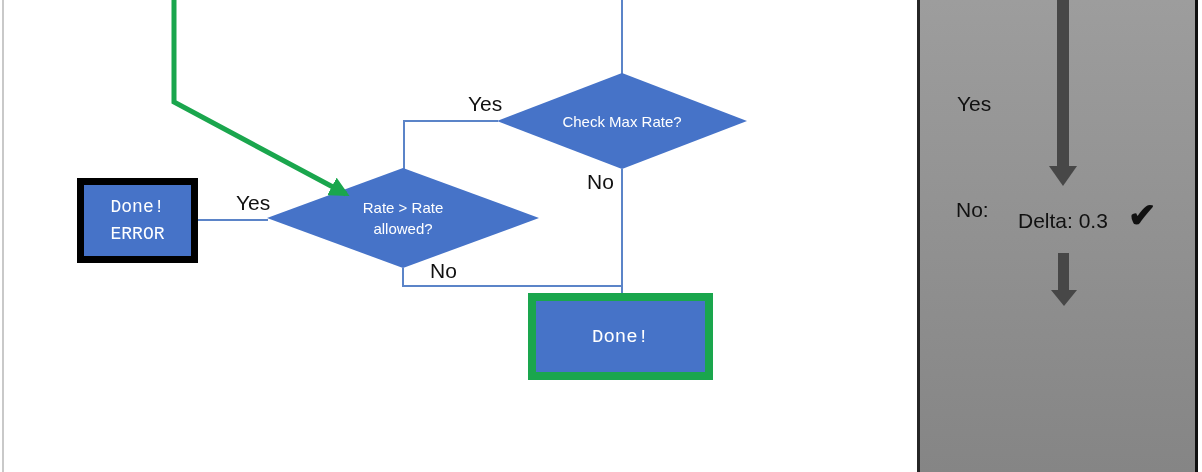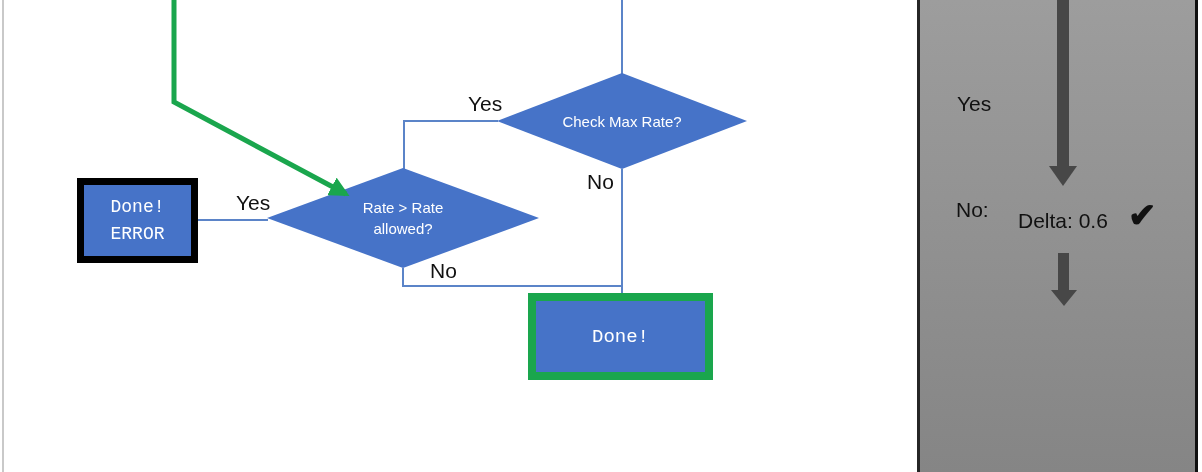--- a/index.html
+++ b/index.html
@@ -99,21 +99,21 @@
   <div class="abs edge-label" style="left:430px;top:259px;">No</div>
 
   <div class="abs panel">
 
     <div class="abs arrow-shaft" style="left:137px;top:0;width:12px;height:166px;"></div>
     <div class="abs arrow-head" style="left:129px;top:166px;"></div>
 
     <div class="abs panel-text" style="left:37px;top:92px;">Yes</div>
 
     <div class="abs panel-text" style="left:36px;top:198px;">No:</div>
-    <div class="abs panel-text" style="left:98px;top:209px;">Delta: 0.6</div>
+    <div class="abs panel-text" style="left:98px;top:209px;">Delta: 0.3</div>
     <div class="abs check" style="left:208px;top:198px;">✔</div>
 
     <div class="abs arrow-shaft" style="left:138px;top:253px;width:11px;height:37px;"></div>
     <div class="abs arrow-head small" style="left:131px;top:290px;"></div>
 
   </div>
 
 </div>
 
 </body></html>

